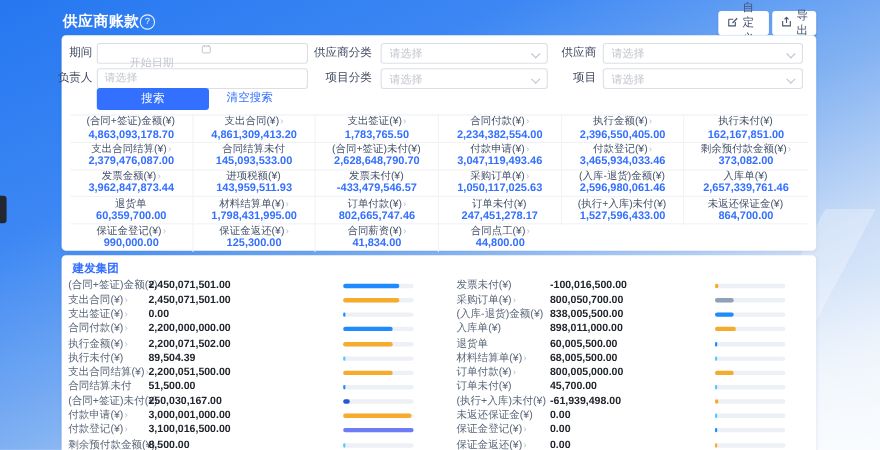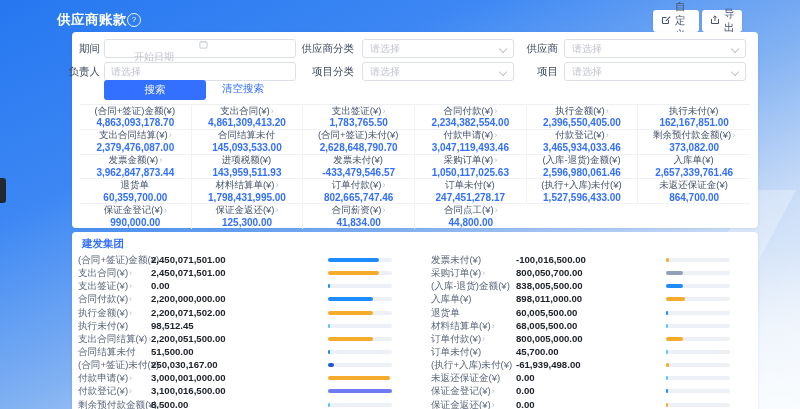--- a/index.html
+++ b/index.html
@@ -13,21 +13,21 @@
   
   .page-title{position:absolute;left:57px;top:11px;color:#fff;font-size:13.5px;font-weight:bold;letter-spacing:.5px;}
   .help{position:absolute;left:127px;top:13px;width:12px;height:12px;border:1px solid rgba(255,255,255,.9);border-radius:50%;
     color:#fff;font-size:8px;line-height:12px;text-align:center;cursor:pointer;}
   .topbtn{position:absolute;top:10px;height:22px;background:#fff;border-radius:3px;display:flex;align-items:center;gap:4px;
     padding:0 8px;box-sizing:border-box;font-size:10.5px;color:#45536f;cursor:pointer;box-shadow:0 1px 2px rgba(20,60,140,.15);}
   .btn-custom{left:653px;width:46px;}
   .btn-export{right:58px;width:40px;}
   .topbtn svg{flex:0 0 auto;}
   
-  .card{position:absolute;left:56px;width:686px;background:#fff;border-radius:4px;box-shadow:0 1px 3px rgba(30,70,150,.10);margin-left:16px;}
+  .card{position:absolute;left:56px;width:686px;background:#fff;border-radius:4px;box-shadow:0 1px 3px rgba(30,70,150,.10);}
   .card-top{top:32px;height:196px;}
   .card-list{top:232px;height:260px;}
   
   .f-label{position:absolute;width:60px;text-align:right;font-size:10.5px;color:#3e4a60;line-height:19px;}
   .f-input{position:absolute;height:19px;border:1px solid #dcdfe6;border-radius:3px;box-sizing:border-box;background:#fff;
     display:flex;align-items:center;font-size:10px;color:#606a7c;}
   .f-input input{border:none;outline:none;flex:1;min-width:0;font-size:10px;color:#606a7c;background:transparent;
     font-family:inherit;padding:0 6px;}
   .f-input input::placeholder{color:#c0c4cc;}
   .daterange .sep{flex:0 0 auto;color:#606266;font-size:10px;}
@@ -325,21 +325,21 @@
         <div class="g-row">
           <span class="g-label l-label"><span>执行金额(¥)</span><span class="arr">›</span></span>
           <span class="g-value l-value">2,200,071,502.00</span>
           <span class="g-bar l-bar">
             <span class="g-fill" style="display: block; width: 71%; background-color: rgb(247, 171, 44);"></span>
           </span>
         </div>
 
         <div class="g-row">
           <span class="g-label l-label"><span>执行未付(¥)</span><span class="arr"></span></span>
-          <span class="g-value l-value">98,512.45</span>
+          <span class="g-value l-value">89,504.39</span>
           <span class="g-bar l-bar">
             <span class="g-fill" style="display: block; width: 3%; background-color: rgb(85, 201, 253);"></span>
           </span>
         </div>
 
         <div class="g-row">
           <span class="g-label l-label"><span>支出合同结算(¥)</span><span class="arr">›</span></span>
           <span class="g-value l-value">2,200,051,500.00</span>
           <span class="g-bar l-bar">
             <span class="g-fill" style="display: block; width: 71%; background-color: rgb(247, 171, 44);"></span>

